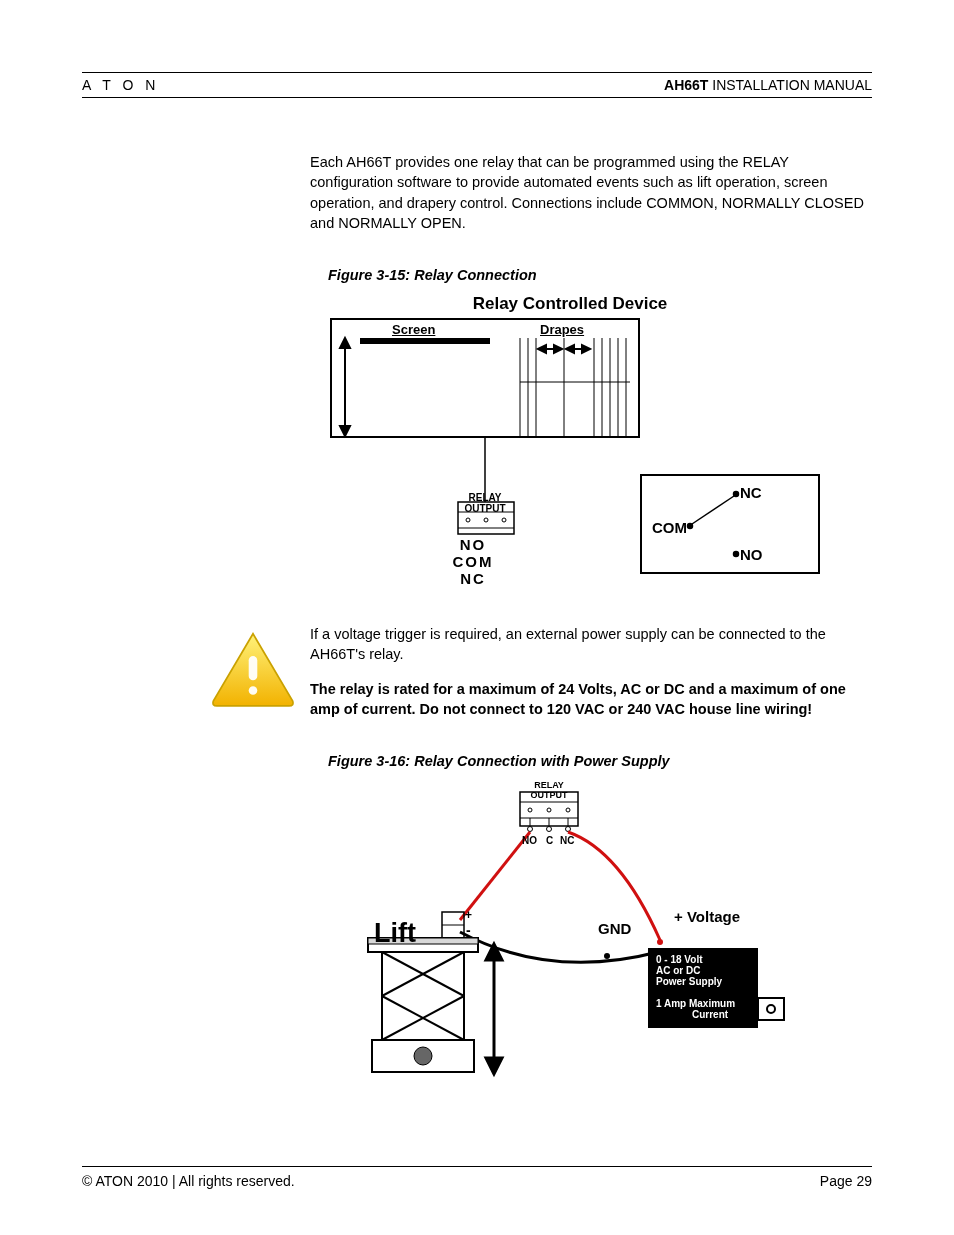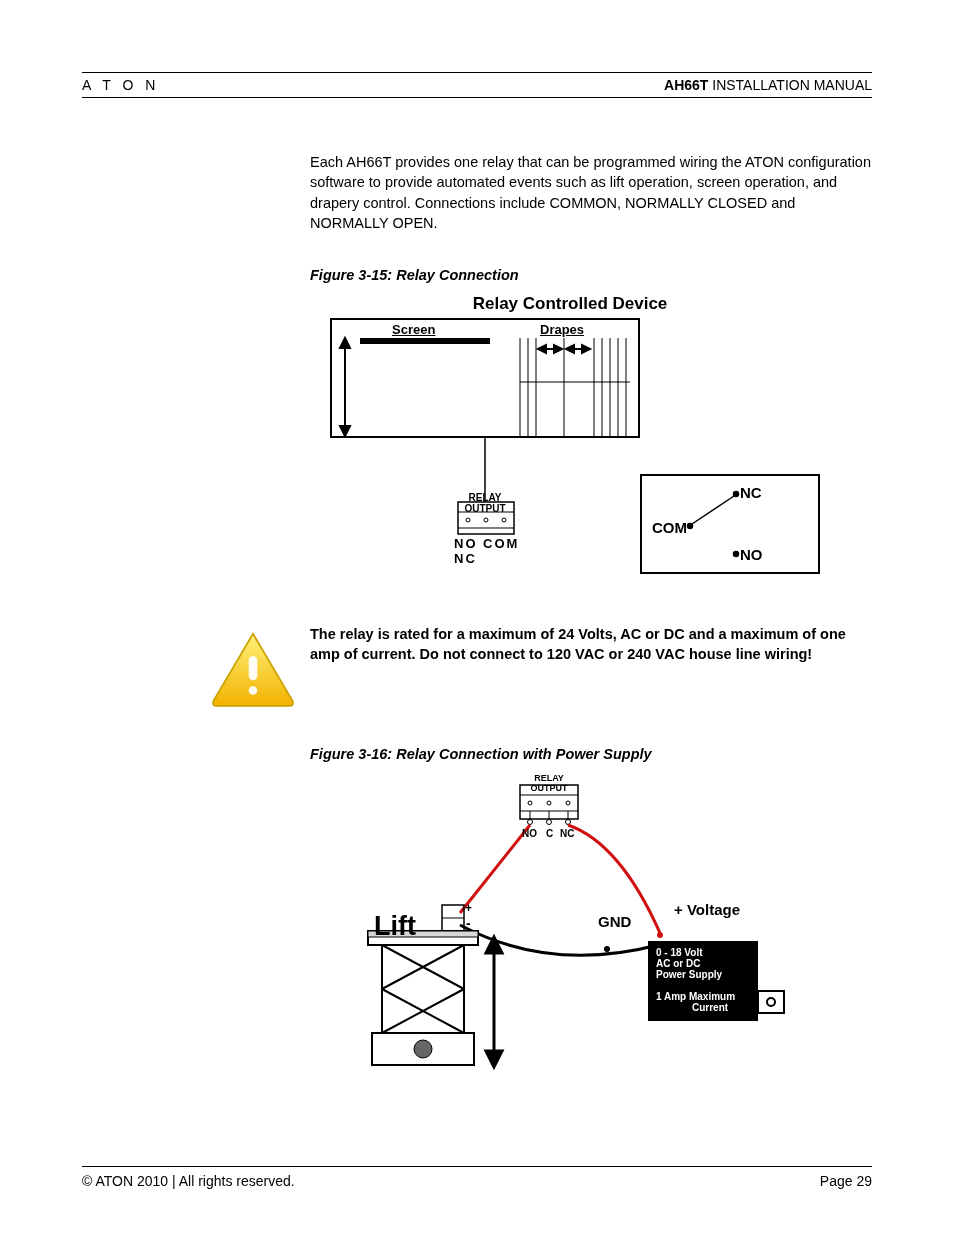--- a/index.html
+++ b/index.html
@@ -41,20 +41,21 @@
     font-size: 14.5px;
     line-height: 1.4;
     margin-bottom: 14px;
   }
   p.caption {
     font-weight: 700;
     font-style: italic;
     font-size: 14.5px;
     margin-top: 34px;
     margin-bottom: 8px;
+    margin-left: 18px;
   }
   p.warn {
     font-weight: 700;
     font-size: 14.5px;
     line-height: 1.4;
   }
   .figure-box {
     margin: 11px auto;
     text-decoration: underline;
   }
@@ -90,23 +91,23 @@
     font-family: "Arial Narrow", Arial, sans-serif; font-stretch: condensed;
     font-weight: 700; font-size: 13px; text-decoration: underline;
   }
   .fig15 svg { position: absolute; top: 0; left: 0; }
   .fig15 .relay-lbl {
     position: absolute; top: 198px; left: 140px;
     font-family: "Arial Narrow", Arial, sans-serif; font-stretch: condensed;
     font-weight: 700; font-size: 10px; text-align:center; width:70px;
   }
   .fig15 .term-lbl {
-    position: absolute; top: 242px; left: 144px;
-    font-family: "Arial Narrow", Arial, sans-serif; font-stretch: condensed;
-    font-weight: 700; font-size: 13px; width: 70px; text-align: left;
+    position: absolute; top: 242px; left: 128px;
+    font-family: "Arial Narrow", Arial, sans-serif; font-stretch: condensed;
+    font-weight: 700; font-size: 15px; width: 70px; text-align: center;
     letter-spacing: 2px;
   }
   .fig15 .sidebox {
     position: absolute;
     top: 180px; left: 330px;
     width: 180px; height: 100px;
     border: 2.5px solid #000;
   }
   .fig15 .sb-label {
     position: absolute;
@@ -154,21 +155,21 @@
 <div class="header-row">
   <span>A T O N</span>
   <span class="header-right">
     <span class="bold">AH66T</span><span> INSTALLATION MANUAL</span>
   </span>
 </div>
 
 <div class="content">
 
 
-  <p class="body">Each AH66T provides one relay that can be programmed wiring the ATON configuration software to provide automated events such as lift operation, screen operation, and drapery control.  Connections include COMMON, NORMALLY CLOSED and NORMALLY OPEN.</p>
+  <p class="body">Each AH66T provides one relay that can be programmed using the RELAY configuration software to provide automated events such as lift operation, screen operation, and drapery control.  Connections include COMMON, NORMALLY CLOSED and NORMALLY OPEN.</p>
 
   <p class="caption">Figure 3-15: Relay Connection</p>
 
   <div class="fig15 figure-box">
     <div class="title">Relay Controlled Device</div>
     <div class="mainbox"></div>
     <div class="screen-lbl">Screen</div>
     <div class="drapes-lbl">Drapes</div>
     <div class="relay-lbl">RELAY OUTPUT</div>
     <div class="term-lbl">NO  COM  NC</div>
@@ -235,20 +236,21 @@
             <stop offset="0" stop-color="#fff27a"></stop>
             <stop offset="1" stop-color="#f2b200"></stop>
           </linearGradient>
         </defs>
         <path d="M50 4 L96 82 Q98 88 92 88 L8 88 Q2 88 4 82 Z" fill="url(#wg)" stroke="#caa100" stroke-width="2"></path>
         <circle cx="50" cy="70" r="5" fill="#fff" opacity="0.95"></circle>
         <rect x="45" y="30" width="10" height="28" rx="5" fill="#fff" opacity="0.95"></rect>
       </svg>
     </div>
     <div class="warn-text">
+      <p class="body">If a voltage trigger is required, an external power supply can be connected to the AH66T's relay.</p>
       <p class="warn">The relay is rated for a maximum of 24 Volts, AC or DC and a maximum of one amp of current.  Do not connect to 120 VAC or 240 VAC house line wiring!</p>
     </div>
   </div>
 
   <p class="caption">Figure 3-16: Relay Connection with Power Supply</p>
 
   <div class="fig16 figure-box">
     <svg width="460" height="300">
 
       <rect x="190" y="12" width="58" height="34" fill="none" stroke="#000" stroke-width="1.5"></rect>

